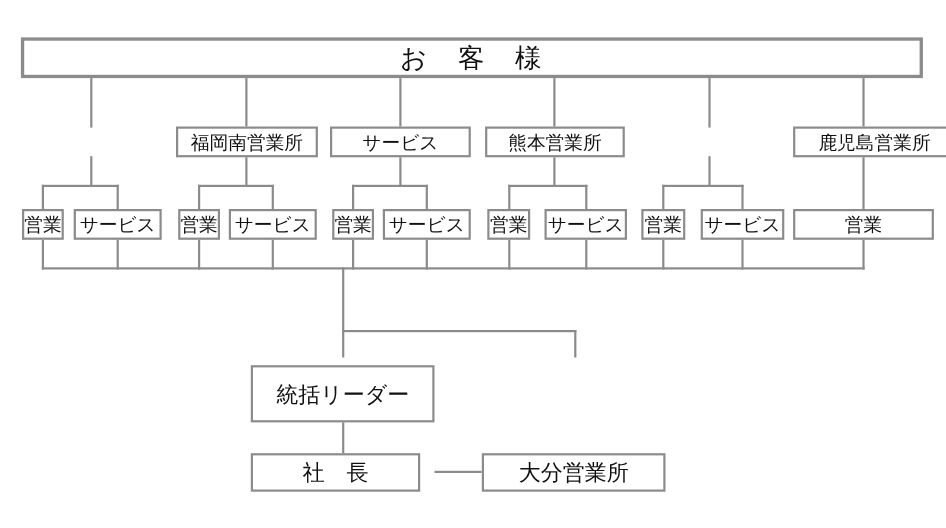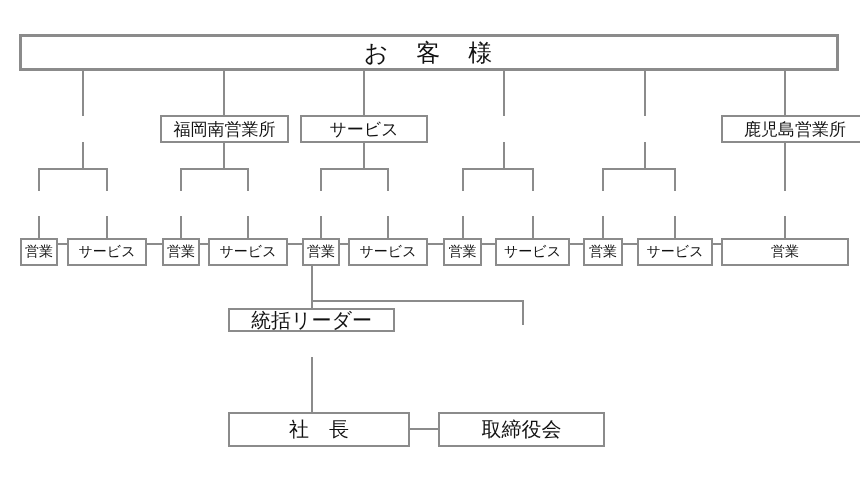--- a/index.html
+++ b/index.html
@@ -12,21 +12,21 @@
   .line.v { width:2px; }
   .line.h { height:2px; }
   .box {
     position:absolute; box-sizing:border-box;
     border:2px solid #8b8b8b; background:#ffffff;
     display:flex; align-items:center; justify-content:center;
     white-space:nowrap; color:#111111;
   }
   .box.customer { border-width:3px; font-size:24px; font-weight:400; letter-spacing:2px; }
   .box.office   { font-size:17px; }
-  .box.unit     { font-size:14px;margin-top:48px; }
+  .box.unit     { font-size:17px; }
   .box.big      { font-size:20px; }
 </style>
 </head>
 <body>
 
 <div class="canvas">
 
   <div class="line v" style="left:82px;top:70px;height:46px"></div>
   <div class="line v" style="left:223px;top:70px;height:46px"></div>
   <div class="line v" style="left:363px;top:70px;height:46px"></div>
@@ -75,32 +75,33 @@
   <div class="line v" style="left:311px;top:243px;height:82px"></div>
   <div class="line h" style="left:311px;top:300px;width:213px"></div>
   <div class="line v" style="left:522px;top:300px;height:25px"></div>
   <div class="line v" style="left:311px;top:357px;height:56px"></div>
   <div class="line h" style="left:395px;top:428px;width:43px"></div>
 
   <div class="box customer" style="left:19px;top:34px;width:820px;height:37px">お　客　様</div>
 
   <div class="box office" style="left:160px;top:115px;width:129px;height:28px">福岡南営業所</div>
   <div class="box office" style="left:300px;top:115px;width:128px;height:28px">サービス</div>
+  <div class="box office" style="left:441px;top:115px;width:127px;height:28px">熊本営業所</div>
   <div class="box office" style="left:721px;top:115px;width:148px;height:28px">鹿児島営業所</div>
 
   <div class="box unit" style="left:20px;top:190px;width:38px;height:28px">営業</div>
   <div class="box unit" style="left:67px;top:190px;width:80px;height:28px">サービス</div>
   <div class="box unit" style="left:162px;top:190px;width:38px;height:28px">営業</div>
   <div class="box unit" style="left:208px;top:190px;width:80px;height:28px">サービス</div>
   <div class="box unit" style="left:302px;top:190px;width:38px;height:28px">営業</div>
   <div class="box unit" style="left:348px;top:190px;width:80px;height:28px">サービス</div>
   <div class="box unit" style="left:443px;top:190px;width:39px;height:28px">営業</div>
   <div class="box unit" style="left:495px;top:190px;width:75px;height:28px">サービス</div>
   <div class="box unit" style="left:583px;top:190px;width:40px;height:28px">営業</div>
   <div class="box unit" style="left:637px;top:190px;width:76px;height:28px">サービス</div>
   <div class="box unit" style="left:721px;top:190px;width:128px;height:28px">営業</div>
 
-  <div class="box big" style="left:228px;top:308px;width:167px;height:24px">統括リーダー</div>
+  <div class="box big" style="left:228px;top:332px;width:167px;height:52px">統括リーダー</div>
 
-  <div class="box big" style="left:228px;top:412px;width:182px;height:35px">社　長</div>
-  <div class="box big" style="left:438px;top:412px;width:167px;height:35px">取締役会</div>
+  <div class="box big" style="left:228px;top:412px;width:154px;height:35px">社　長</div>
+  <div class="box big" style="left:438px;top:412px;width:167px;height:35px">大分営業所</div>
 
 </div>
 
 </body></html>

